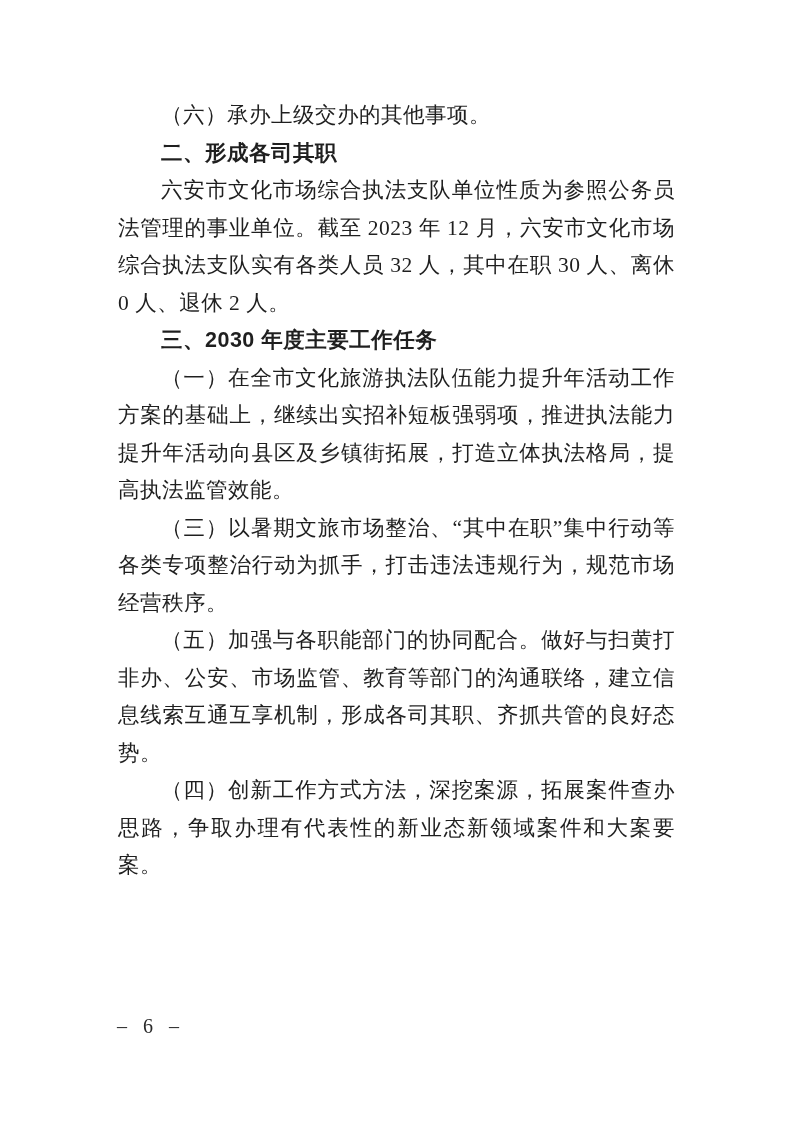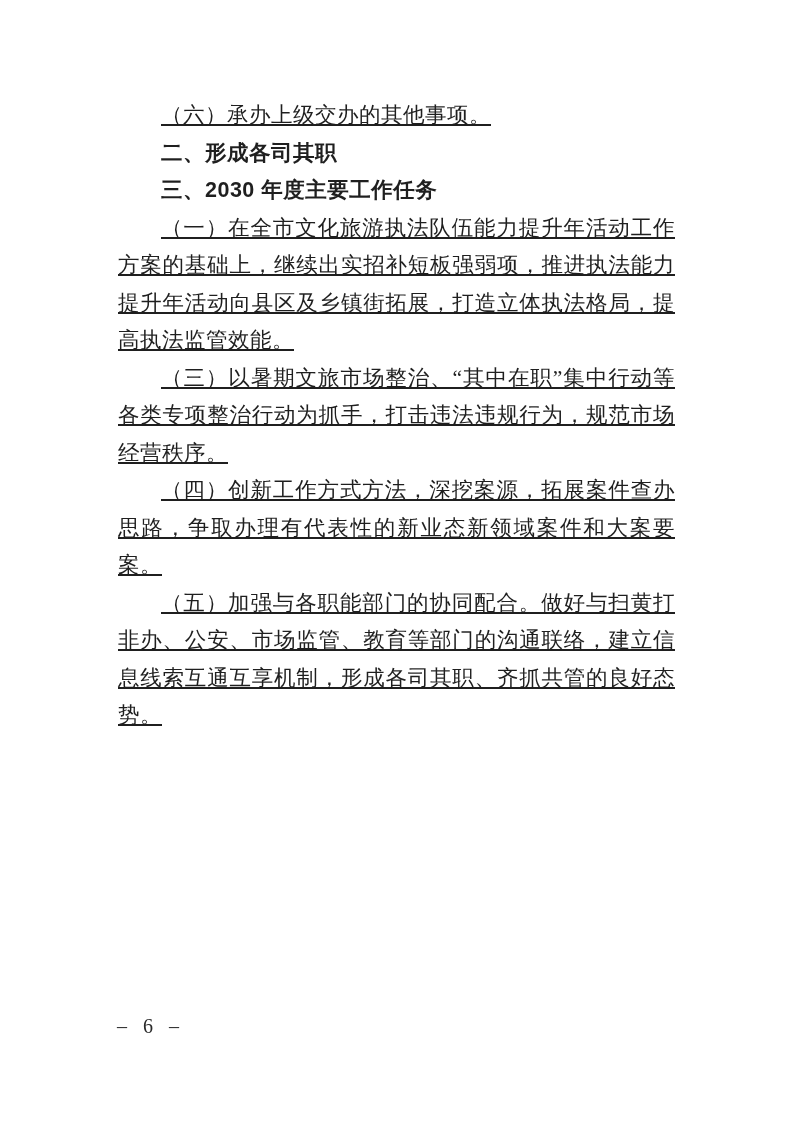--- a/index.html
+++ b/index.html
@@ -27,21 +27,20 @@
     font-size: 21.5px;
     line-height: 37.5px;
     color: #1f1f1f;
   }
   .body-para {
     font-family: "Liberation Serif", "DejaVu Serif", serif;
     text-align: justify;
     text-justify: inter-ideograph;
     text-indent: 2em;
     letter-spacing: 0.5px;
-    text-decoration: underline;
   }
   .heading-para {
     font-family: "Liberation Sans", "DejaVu Sans", sans-serif;
     font-weight: bold;
     text-indent: 2em;
     letter-spacing: 0.5px;
   }
   .page-number {
     position: absolute;
     left: 117px;
@@ -53,20 +52,21 @@
     word-spacing: 7px;
   }
 </style>
 </head>
 <body>
 
 <div class="page">
   <div class="content">
     <p class="body-para">（六）承办上级交办的其他事项。</p>
     <p class="heading-para">二、形成各司其职</p>
+    <p class="body-para">六安市文化市场综合执法支队单位性质为参照公务员法管理的事业单位。截至 2023 年 12 月，六安市文化市场综合执法支队实有各类人员 32 人，其中在职 30 人、离休 0 人、退休 2 人。</p>
     <p class="heading-para">三、2030 年度主要工作任务</p>
     <p class="body-para">（一）在全市文化旅游执法队伍能力提升年活动工作方案的基础上，继续出实招补短板强弱项，推进执法能力提升年活动向县区及乡镇街拓展，打造立体执法格局，提高执法监管效能。</p>
     <p class="body-para">（三）以暑期文旅市场整治、“其中在职”集中行动等各类专项整治行动为抓手，打击违法违规行为，规范市场经营秩序。</p>
+    <p class="body-para">（五）加强与各职能部门的协同配合。做好与扫黄打非办、公安、市场监管、教育等部门的沟通联络，建立信息线索互通互享机制，形成各司其职、齐抓共管的良好态势。</p>
     <p class="body-para">（四）创新工作方式方法，深挖案源，拓展案件查办思路，争取办理有代表性的新业态新领域案件和大案要案。</p>
-    <p class="body-para">（五）加强与各职能部门的协同配合。做好与扫黄打非办、公安、市场监管、教育等部门的沟通联络，建立信息线索互通互享机制，形成各司其职、齐抓共管的良好态势。</p>
   </div>
   <div class="page-number">– 6 –</div>
 </div>
 
 </body></html>

